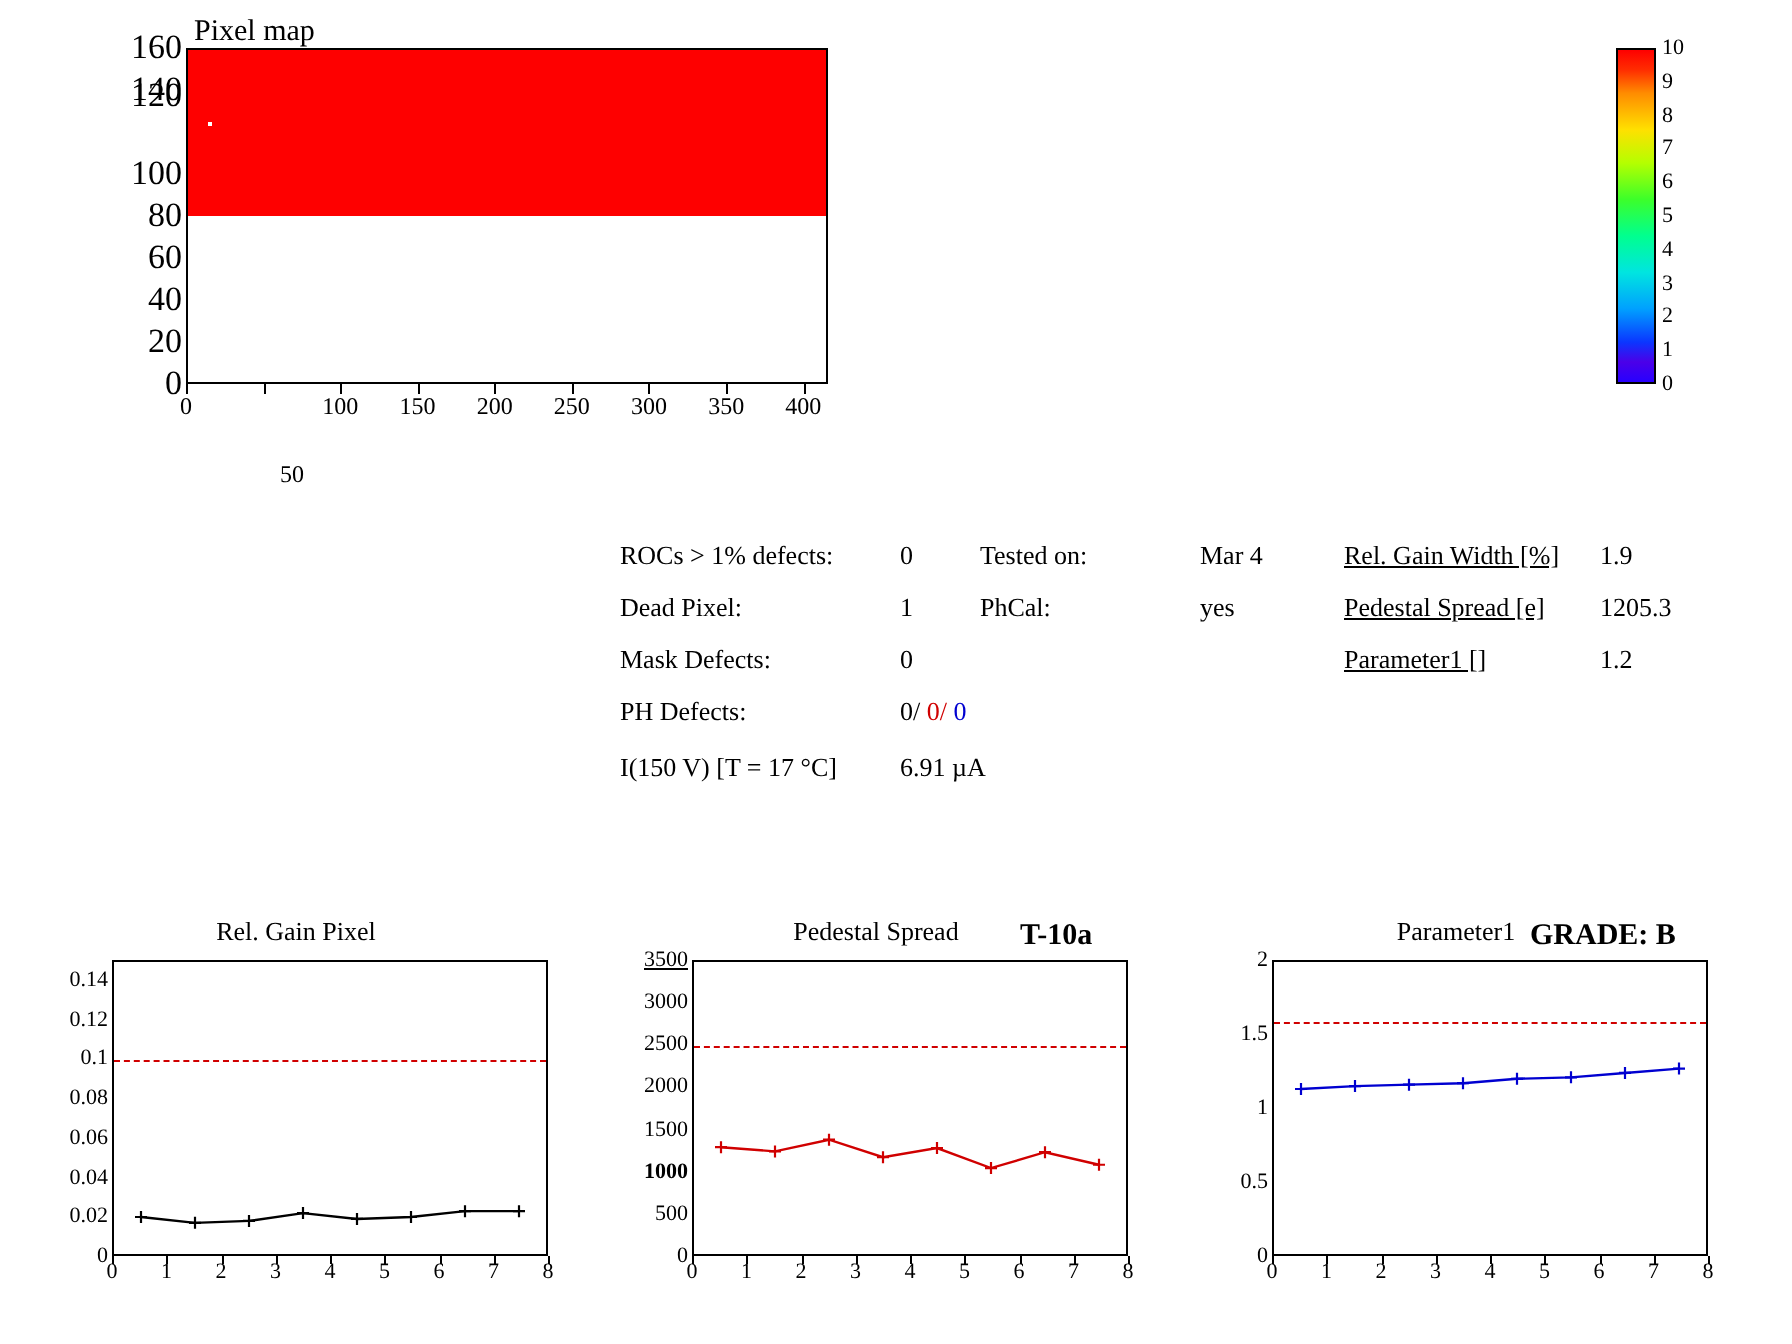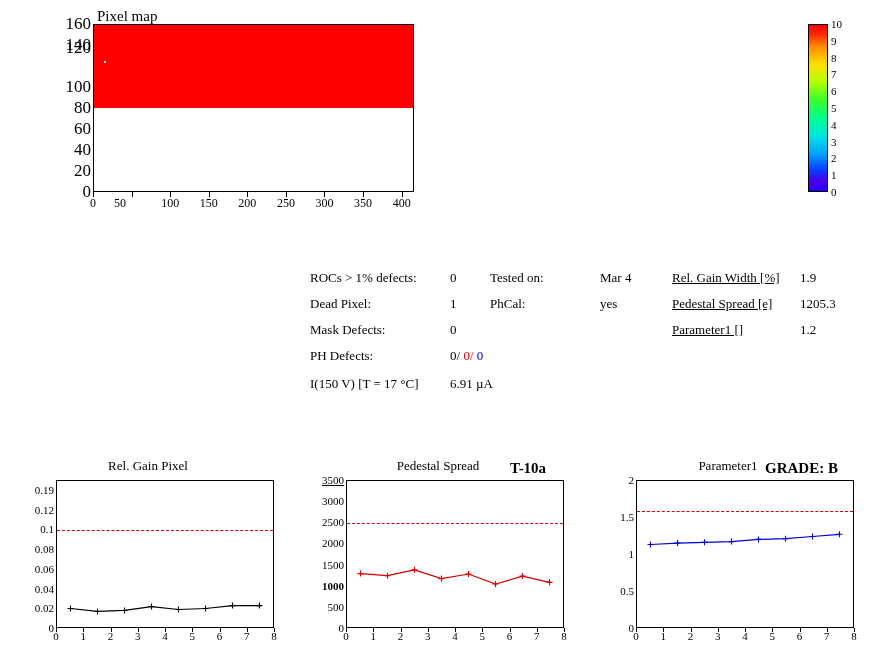--- a/index.html
+++ b/index.html
@@ -116,21 +116,21 @@
       <div class="ylab" style="top: 84px;">80</div>
       <div class="ylab" style="top: 63px;">100</div>
       <div class="ylab" style="top: 24px;">120</div>
       <div class="ylab" style="top: 21px;">140</div>
       <div class="ylab" style="top: 0px;">160</div>
     </div>
   <div class="abs" id="pixelmap-xaxis">
       <div class="xtick" style="left: 0px;"></div>
       <div class="xlab" style="left: 0px;">0</div>
       <div class="xtick" style="left: 38.5817px;"></div>
-      <div class="xlab" style="left: 27px;">50</div>
+      <div class="xlab" style="left: 53px; margin-top: 34px;">50</div>
       <div class="xtick" style="left: 77.1635px;"></div>
       <div class="xlab" style="left: 77.1635px;">100</div>
       <div class="xtick" style="left: 115.745px;"></div>
       <div class="xlab" style="left: 115.745px;">150</div>
       <div class="xtick" style="left: 154.327px;"></div>
       <div class="xlab" style="left: 154.327px;">200</div>
       <div class="xtick" style="left: 192.909px;"></div>
       <div class="xlab" style="left: 192.909px;">250</div>
       <div class="xtick" style="left: 231.49px;"></div>
       <div class="xlab" style="left: 231.49px;">300</div>
@@ -212,21 +212,21 @@
       </svg>
     </div>
     <div class="mini-yaxis" style="width: 36px;">
       <div class="mini-ylab" style="top: 148px;">0</div>
       <div class="mini-ylab" style="top: 128.267px;">0.02</div>
       <div class="mini-ylab" style="top: 108.533px;">0.04</div>
       <div class="mini-ylab" style="top: 88.8px;">0.06</div>
       <div class="mini-ylab" style="top: 69.0667px;">0.08</div>
       <div class="mini-ylab" style="top: 49.3333px;">0.1</div>
       <div class="mini-ylab" style="top: 29.6px;">0.12</div>
-      <div class="mini-ylab" style="top: 9.86667px;">0.19</div>
+      <div class="mini-ylab" style="top: 9.86667px;">0.14</div>
     </div>
     <div class="mini-xaxis">
       <div style="position: absolute; left: 0px; top: 0px; width: 1px; height: 4px; background: rgb(0, 0, 0);"></div>
       <div class="mini-xlab" style="left: 0px;">0</div>
       <div style="position: absolute; left: 27.25px; top: 0px; width: 1px; height: 4px; background: rgb(0, 0, 0);"></div>
       <div class="mini-xlab" style="left: 27.25px;">1</div>
       <div style="position: absolute; left: 54.5px; top: 0px; width: 1px; height: 4px; background: rgb(0, 0, 0);"></div>
       <div class="mini-xlab" style="left: 54.5px;">2</div>
       <div style="position: absolute; left: 81.75px; top: 0px; width: 1px; height: 4px; background: rgb(0, 0, 0);"></div>
       <div class="mini-xlab" style="left: 81.75px;">3</div>

